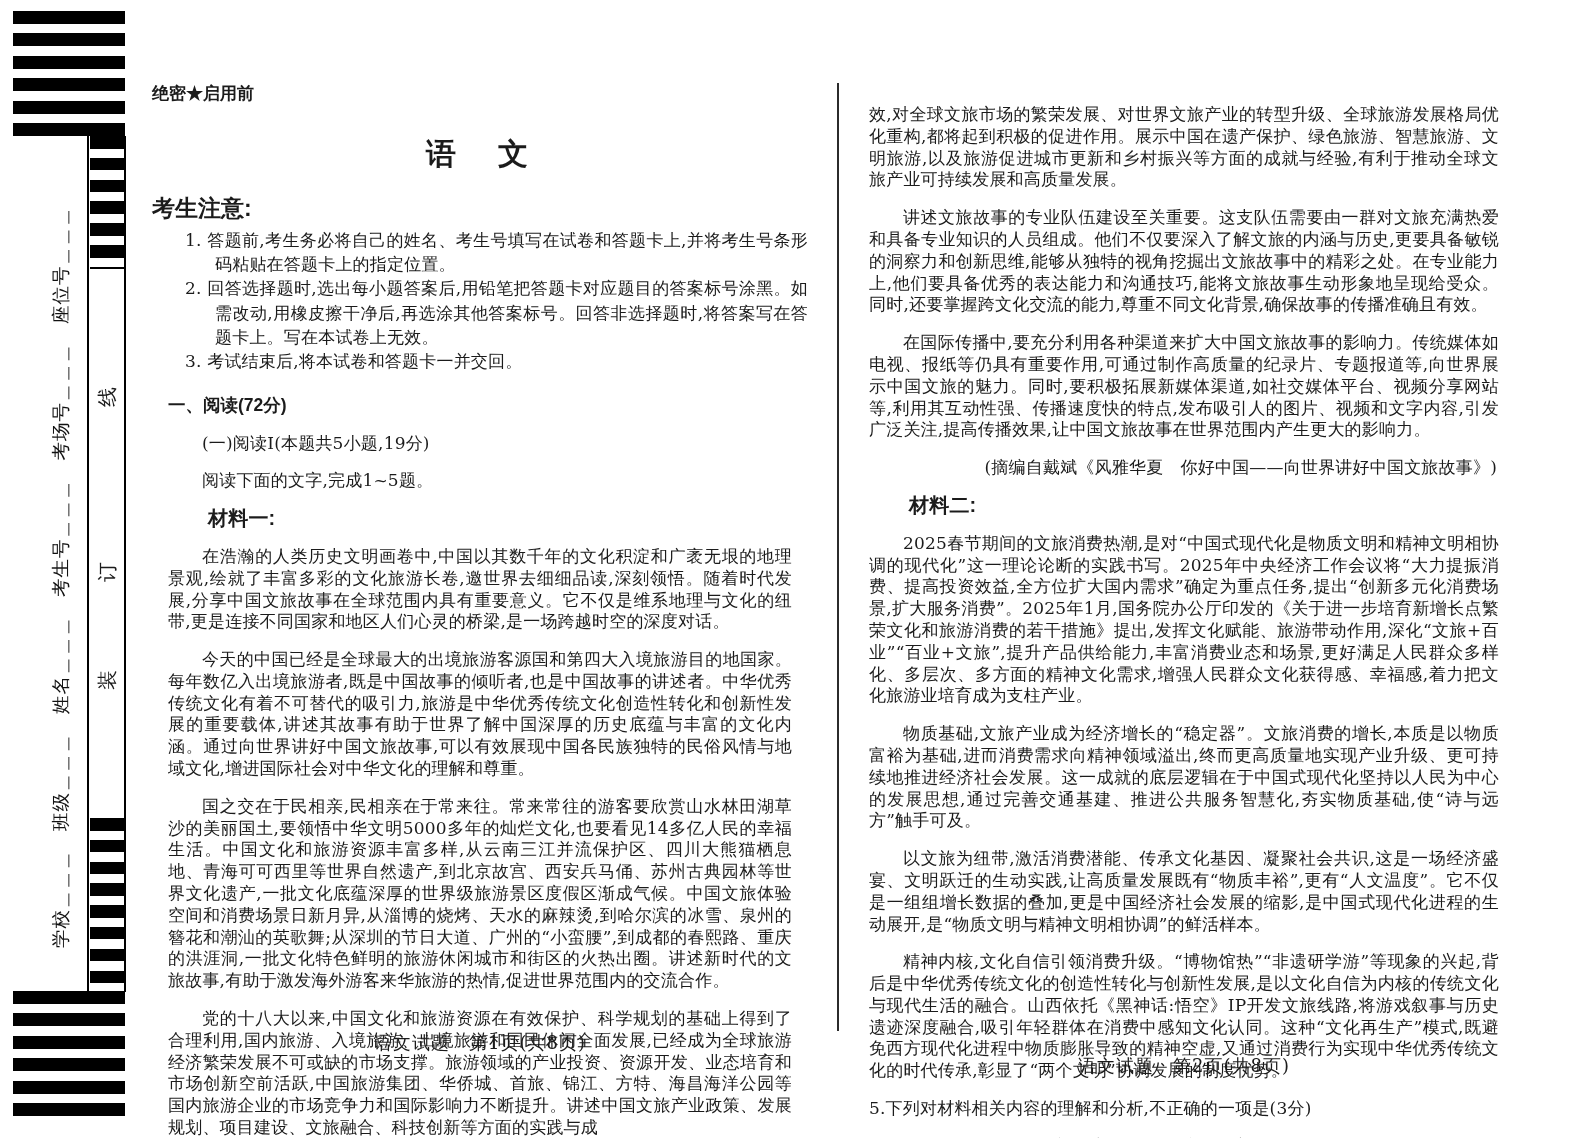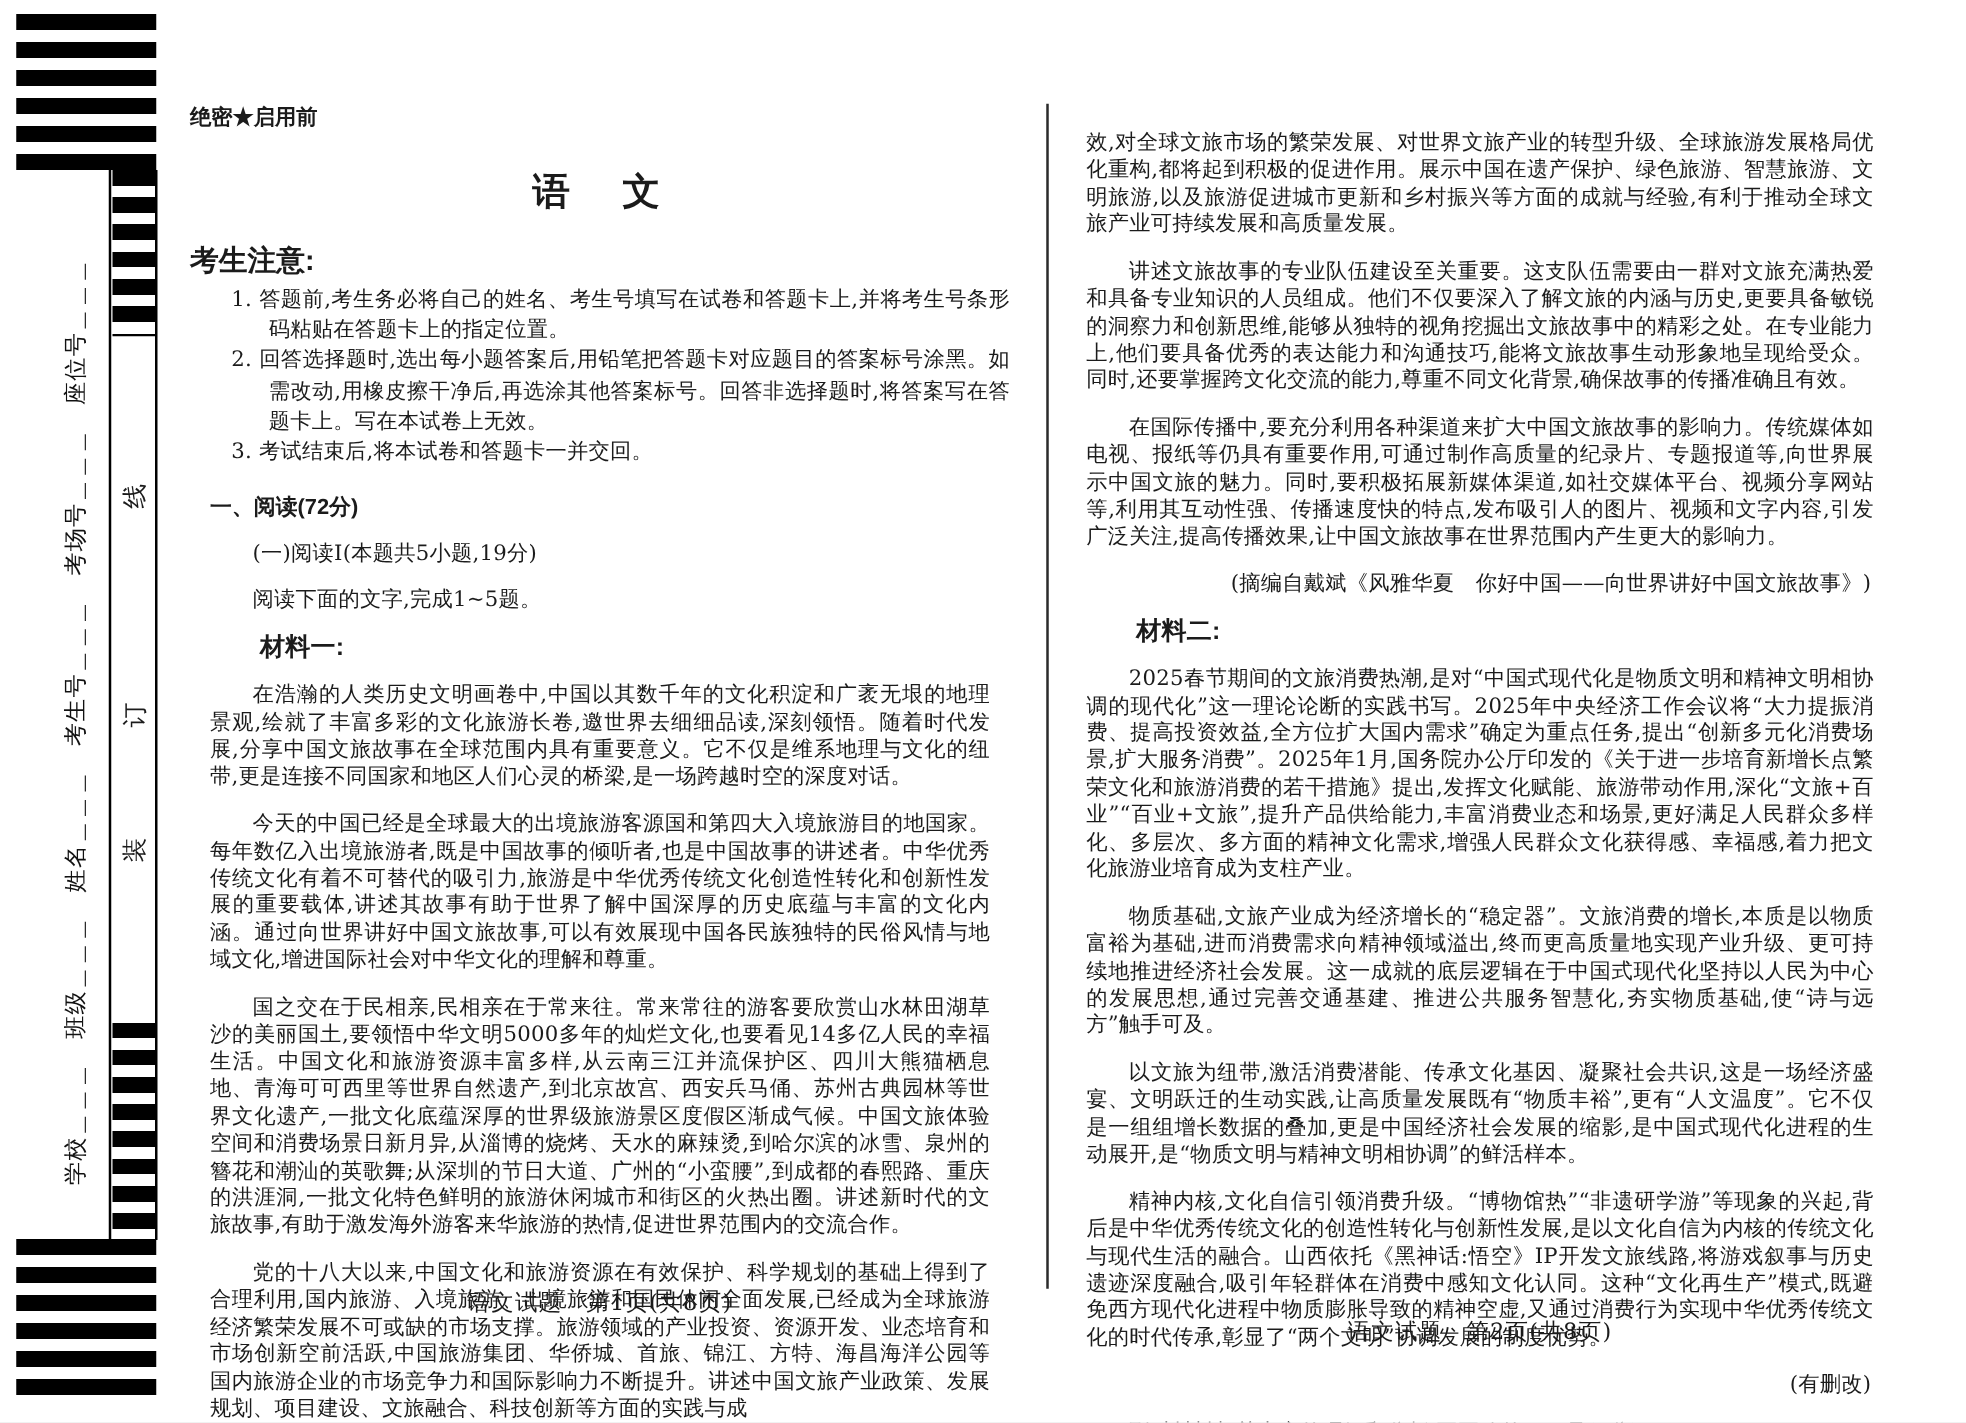--- a/index.html
+++ b/index.html
@@ -105,20 +105,19 @@
     <div class="bodytext" style="margin-top:0">
       <p class="para noind">效,对全球文旅市场的繁荣发展、对世界文旅产业的转型升级、全球旅游发展格局优化重构,都将起到积极的促进作用。展示中国在遗产保护、绿色旅游、智慧旅游、文明旅游,以及旅游促进城市更新和乡村振兴等方面的成就与经验,有利于推动全球文旅产业可持续发展和高质量发展。</p>
       <p class="para">讲述文旅故事的专业队伍建设至关重要。这支队伍需要由一群对文旅充满热爱和具备专业知识的人员组成。他们不仅要深入了解文旅的内涵与历史,更要具备敏锐的洞察力和创新思维,能够从独特的视角挖掘出文旅故事中的精彩之处。在专业能力上,他们要具备优秀的表达能力和沟通技巧,能将文旅故事生动形象地呈现给受众。同时,还要掌握跨文化交流的能力,尊重不同文化背景,确保故事的传播准确且有效。</p>
       <p class="para">在国际传播中,要充分利用各种渠道来扩大中国文旅故事的影响力。传统媒体如电视、报纸等仍具有重要作用,可通过制作高质量的纪录片、专题报道等,向世界展示中国文旅的魅力。同时,要积极拓展新媒体渠道,如社交媒体平台、视频分享网站等,利用其互动性强、传播速度快的特点,发布吸引人的图片、视频和文字内容,引发广泛关注,提高传播效果,让中国文旅故事在世界范围内产生更大的影响力。</p>
       <p class="attr">(摘编自戴斌《风雅华夏　你好中国——向世界讲好中国文旅故事》)</p>
       <p class="ind mat-label">材料二:</p>
       <p class="para">2025春节期间的文旅消费热潮,是对“中国式现代化是物质文明和精神文明相协调的现代化”这一理论论断的实践书写。2025年中央经济工作会议将“大力提振消费、提高投资效益,全方位扩大国内需求”确定为重点任务,提出“创新多元化消费场景,扩大服务消费”。2025年1月,国务院办公厅印发的《关于进一步培育新增长点繁荣文化和旅游消费的若干措施》提出,发挥文化赋能、旅游带动作用,深化“文旅+百业”“百业+文旅”,提升产品供给能力,丰富消费业态和场景,更好满足人民群众多样化、多层次、多方面的精神文化需求,增强人民群众文化获得感、幸福感,着力把文化旅游业培育成为支柱产业。</p>
       <p class="para">物质基础,文旅产业成为经济增长的“稳定器”。文旅消费的增长,本质是以物质富裕为基础,进而消费需求向精神领域溢出,终而更高质量地实现产业升级、更可持续地推进经济社会发展。这一成就的底层逻辑在于中国式现代化坚持以人民为中心的发展思想,通过完善交通基建、推进公共服务智慧化,夯实物质基础,使“诗与远方”触手可及。</p>
       <p class="para">以文旅为纽带,激活消费潜能、传承文化基因、凝聚社会共识,这是一场经济盛宴、文明跃迁的生动实践,让高质量发展既有“物质丰裕”,更有“人文温度”。它不仅是一组组增长数据的叠加,更是中国经济社会发展的缩影,是中国式现代化进程的生动展开,是“物质文明与精神文明相协调”的鲜活样本。</p>
       <p class="para">精神内核,文化自信引领消费升级。“博物馆热”“非遗研学游”等现象的兴起,背后是中华优秀传统文化的创造性转化与创新性发展,是以文化自信为内核的传统文化与现代生活的融合。山西依托《黑神话:悟空》IP开发文旅线路,将游戏叙事与历史遗迹深度融合,吸引年轻群体在消费中感知文化认同。这种“文化再生产”模式,既避免西方现代化进程中物质膨胀导致的精神空虚,又通过消费行为实现中华优秀传统文化的时代传承,彰显了“两个文明”协调发展的制度优势。</p>
-      <p class="attr">(有删改)</p>
       <p class="question">5.下列对材料相关内容的理解和分析,不正确的一项是(3分)</p>
       <p class="option">B.中国有大规模的旅游入出境人口优势,这些游客既是中国故事的倾听者,也是讲述者,在文化传播中具有重要作用。</p>
     </div>
     <div class="footer footer-2">语文试题　第2页(共8页)</div>
   </div>
 
 </div>
 
 </body></html>

